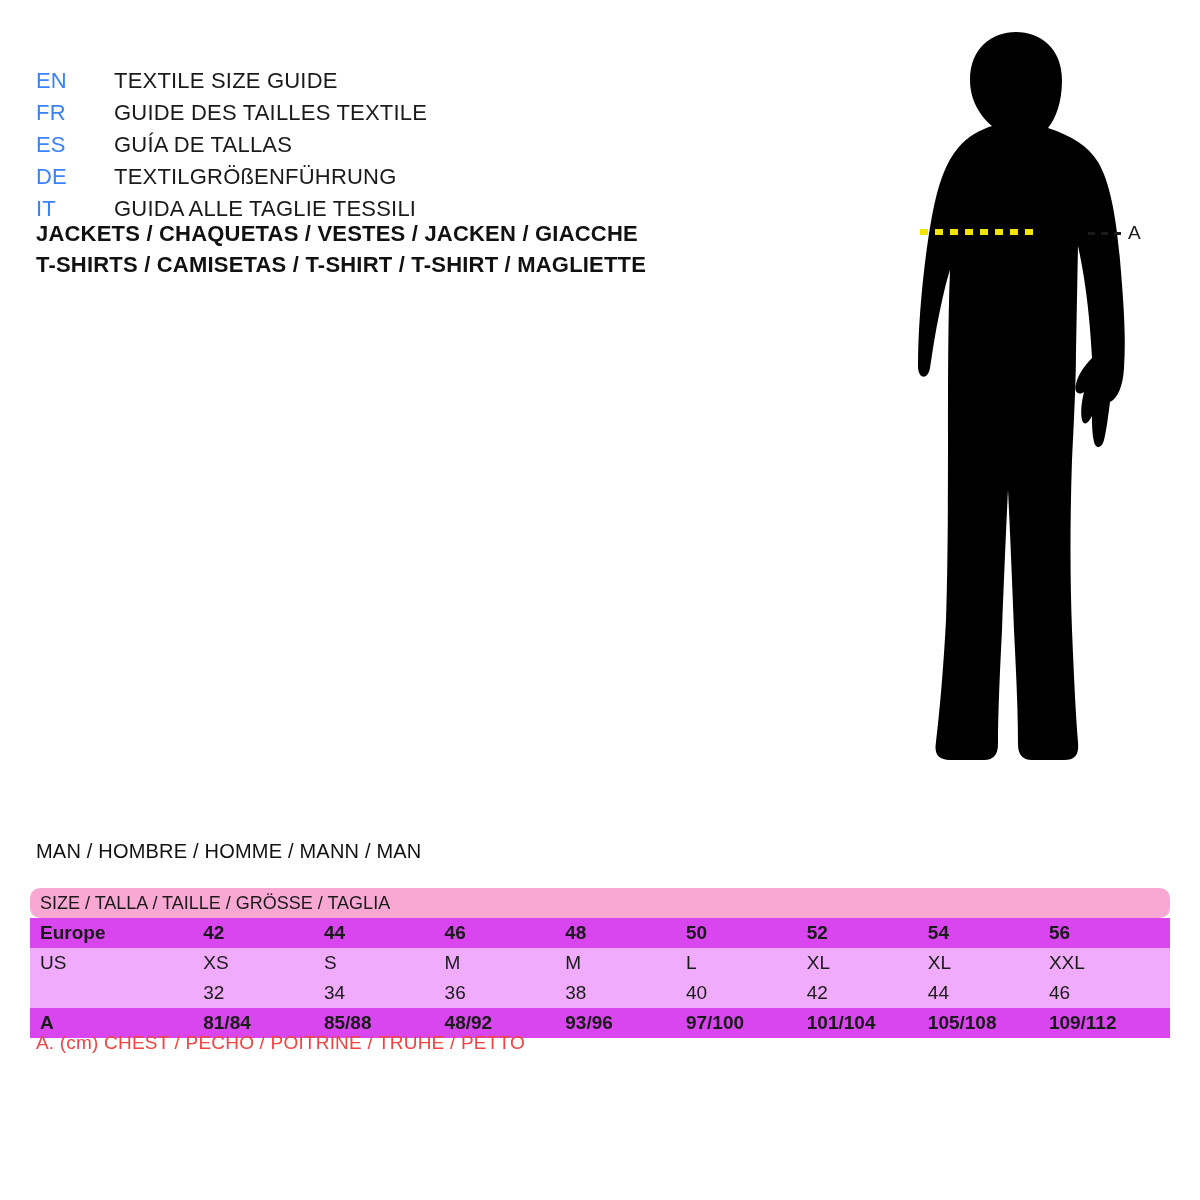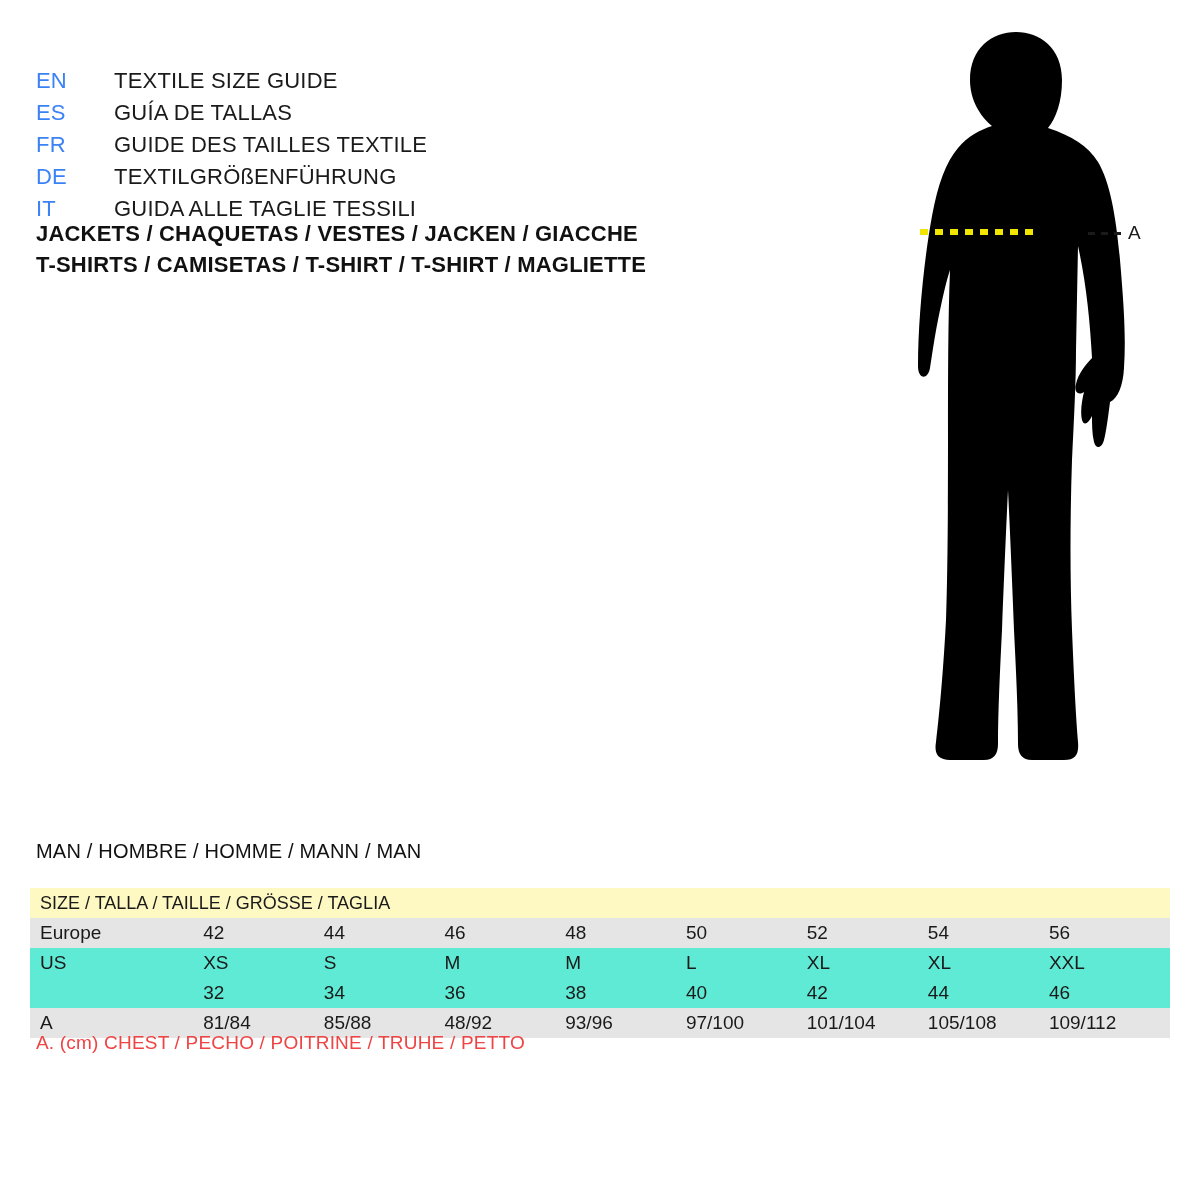--- a/index.html
+++ b/index.html
@@ -106,30 +106,32 @@
     border-collapse: collapse;
     font-size: 19px;
   }
   table.size-table td {
     height: 30px;
     padding: 0;
     vertical-align: middle;
     color: #1a1a1a;
   }
   .row-header td {
-    background: #fef9c3;
+    background: #f9a8d4;
     font-size: 18px;
     font-weight: normal;
     color: #111111;
+    border-radius: 10px;
   }
   .row-shade td {
-    background: #5eead4;
+    background: #f0abfc;
   }
   .row-plain td {
-    background: #e5e5e5;
+    background: #d946ef;
+    font-weight: bold;
   }
   .cell-label {
     width: 165px;
     padding-left: 10px !important;
     text-align: left;
   }
   .cell-val {
     width: 122px;
     text-align: left;
   }
@@ -147,26 +149,26 @@
 <body>
 
 <div class="page">
 
   <div class="lang-block">
     <div class="lang-row">
       <span class="lang-code">EN</span>
       <span class="lang-text">TEXTILE SIZE GUIDE</span>
     </div>
     <div class="lang-row">
+      <span class="lang-code">FR</span>
+      <span class="lang-text">GUIDE DES TAILLES TEXTILE</span>
+    </div>
+    <div class="lang-row">
       <span class="lang-code">ES</span>
       <span class="lang-text">GUÍA DE TALLAS</span>
-    </div>
-    <div class="lang-row">
-      <span class="lang-code">FR</span>
-      <span class="lang-text">GUIDE DES TAILLES TEXTILE</span>
     </div>
     <div class="lang-row">
       <span class="lang-code">DE</span>
       <span class="lang-text">TEXTILGRÖßENFÜHRUNG</span>
     </div>
     <div class="lang-row">
       <span class="lang-code">IT</span>
       <span class="lang-text">GUIDA ALLE TAGLIE TESSILI</span>
     </div>
   </div>

